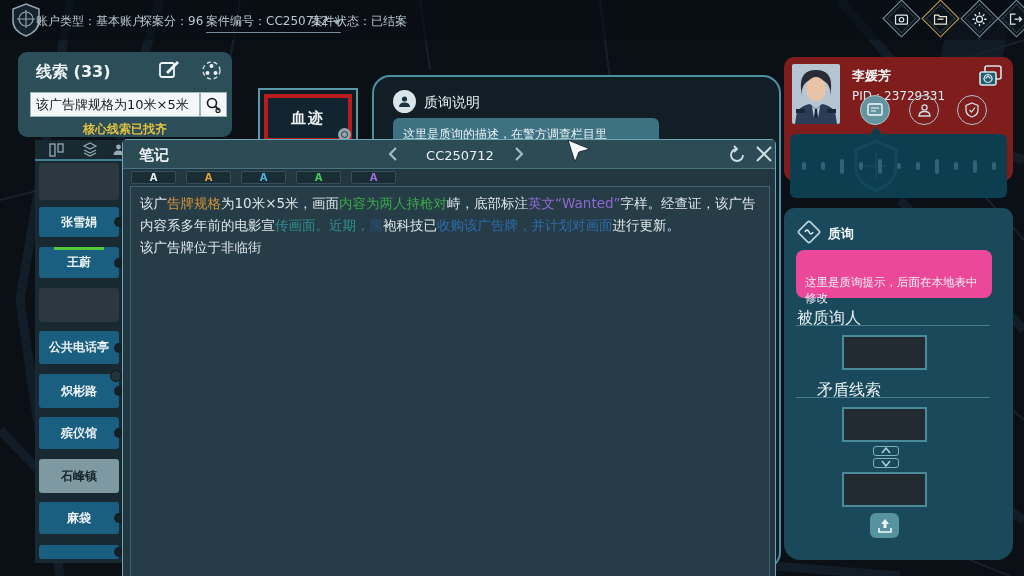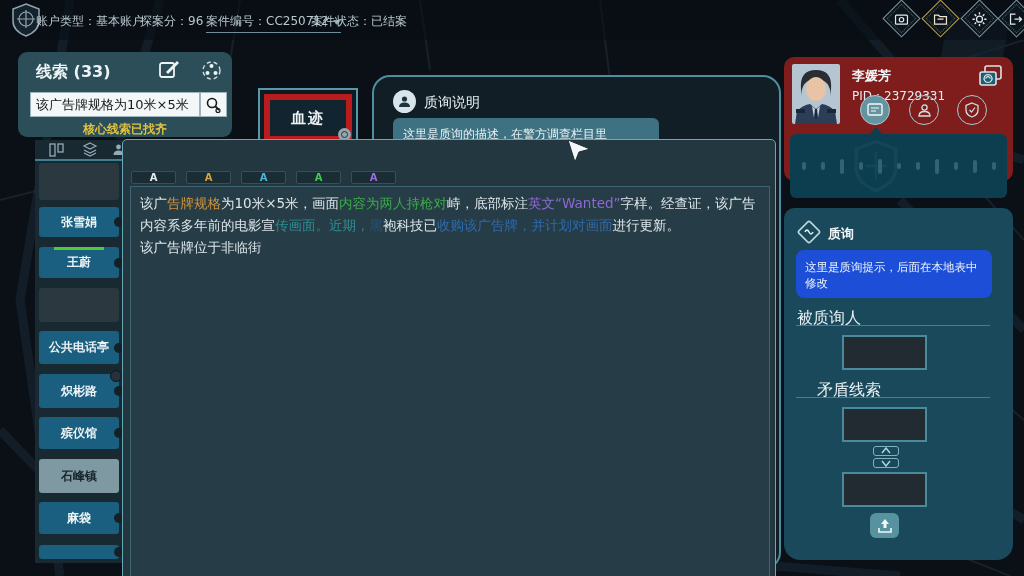--- a/index.html
+++ b/index.html
@@ -31,21 +31,21 @@
   .inq-desc-icon { left:393px; top:90px; width:23px; height:23px; border-radius:50%;
                    background:#d8e6ec; display:flex; align-items:center; justify-content:center; }
   .inq-desc-title { left:424px; top:94px; color:#e8f1f4; font-size:14px; }
   .inq-desc-tip { left:393px; top:118px; width:266px; height:34px; background:#3e7181;
                   border-radius:6px; color:#e9f3f5; font-size:12px; padding:8px 10px;
                   white-space:nowrap; overflow:hidden; }
 
   
   .blood-btn { left:258px; top:88px; width:100px; height:60px; border:2px solid #5a98a8;
                background:#0d1b24; padding:4px; cursor:pointer; }
-  .blood-inner { width:100%; height:100%; border:6px solid #b91c1c; background:#12242f;
+  .blood-inner { width:100%; height:100%; border:4px solid #b91c1c; background:#12242f;
                  display:flex; align-items:center; justify-content:center;
                  color:#eef4f6; font-size:15px; font-weight:bold; letter-spacing:2px; }
   .blood-badge { position:absolute; right:5px; bottom:5px; width:13px; height:13px;
                  border-radius:50%; background:#93a6ae; }
   .blood-badge::after { content:""; position:absolute; left:3px; top:3px; width:5px; height:5px;
                  border:1px solid #23313a; border-radius:50%; }
 
   
   .sidebar-clues { left:18px; top:52px; width:214px; height:85px; background:#2b4e58;
                    border-radius:9px; }
@@ -110,22 +110,22 @@
                  border-bottom:7px solid #0d3e50; }
   .tick-panel { position:absolute; left:6px; top:77px; width:217px; height:64px;
                 background:#0d3e50; border-radius:6px; cursor:pointer; }
   .tick { position:absolute; width:4px; border-radius:2px; background:#2f6375; }
 
   
   .inquiry-panel { left:784px; top:208px; width:229px; height:352px; background:#19495b;
                    border-radius:10px 10px 16px 16px; }
   .inquiry-title { position:absolute; left:44px; top:17px; color:#f0f6f8; font-size:13px; font-weight:bold; }
   .inquiry-tip { position:absolute; left:12px; top:42px; width:196px; height:48px;
-                 background:#1d4ed8; border-radius:8px; color:#f0f6f8; font-size:11.5px;
-                 line-height:16px; padding:9px 9px; }
+                 background:#ec4899; border-radius:8px; color:#f0f6f8; font-size:11.5px;
+                 line-height:16px; padding:24px 9px; }
   .field-label { position:absolute; left:13px; color:#e8f1f4; font-size:16px; }
   .field-rule { position:absolute; left:12px; width:194px; height:1px; background:#4a7d8c; }
   .drop-box { position:absolute; left:58px; width:85px; height:35px; background:#212b31;
               border:2px solid #4a8a9a; cursor:pointer; }
   .mini-btn { position:absolute; left:89px; width:26px; height:10px; border:1px solid #7fb2bf;
               border-radius:3px; display:flex; align-items:center; justify-content:center; cursor:pointer; }
   .submit-btn { position:absolute; left:86px; top:305px; width:29px; height:25px;
                 background:#57929f; border-radius:6px; display:flex; align-items:center;
                 justify-content:center; cursor:pointer; }
 </style>
@@ -387,20 +387,37 @@
 
     <div class="submit-btn">
       <svg width="16" height="16" viewBox="0 0 16 16">
         <path d="M8,1 L12,6 L9.5,6 L9.5,10 L6.5,10 L6.5,6 L4,6 Z" fill="#f2f7f9"></path>
         <path d="M2,10 L2,14 L14,14 L14,10" fill="none" stroke="#f2f7f9" stroke-width="1.6"></path>
       </svg>
     </div>
   </div>
 
   <div class="abs notes-modal">
+    <div class="modal-header">
+      <span class="modal-title">笔记</span>
+      <svg class="nav-chevron" style="left:264px;" width="12" height="16" viewBox="0 0 12 16">
+        <path d="M9,2 L3,8 L9,14" fill="none" stroke="#9fbcc6" stroke-width="2.2"></path>
+      </svg>
+      <span class="nav-case">CC250712</span>
+      <svg class="nav-chevron" style="left:390px;" width="12" height="16" viewBox="0 0 12 16">
+        <path d="M3,2 L9,8 L3,14" fill="none" stroke="#9fbcc6" stroke-width="2.2"></path>
+      </svg>
+      <svg class="hdr-icon" style="left:603px;" width="22" height="22" viewBox="0 0 22 22">
+        <path d="M17,11 A6,6 0 1 1 11,5" fill="none" stroke="#cfdde3" stroke-width="1.8"></path>
+        <path d="M8,2 L11,5 L8,8" fill="none" stroke="#cfdde3" stroke-width="1.8"></path>
+      </svg>
+      <svg class="hdr-icon" style="left:631px;" width="20" height="20" viewBox="0 0 20 20">
+        <path d="M3,3 L17,17 M17,3 L3,17" stroke="#cfdde3" stroke-width="2"></path>
+      </svg>
+    </div>
     <div class="tabs-row">
       <div class="color-tab" style="left: 8px; color: rgb(230, 237, 240);"><span>A</span></div>
       <div class="color-tab" style="left: 63px; color: rgb(220, 162, 63);"><span>A</span></div>
       <div class="color-tab" style="left: 118px; color: rgb(79, 179, 217);"><span>A</span></div>
       <div class="color-tab" style="left: 173px; color: rgb(65, 204, 85);"><span>A</span></div>
       <div class="color-tab" style="left: 228px; color: rgb(154, 111, 221);"><span>A</span></div>
     </div>
     <div class="text-area">
         <div><span style="color: rgb(221, 230, 234);">该广</span><span style="color: rgb(210, 148, 58);">告牌规格</span><span style="color: rgb(221, 230, 234);">为10米×5米，画面</span><span style="color: rgb(60, 171, 74);">内容为两人持枪对</span><span style="color: rgb(221, 230, 234);">峙，底部标注</span><span style="color: rgb(143, 104, 212);">英文“Wanted”</span><span style="color: rgb(221, 230, 234);">字样。经查证，该广告内容系多年前的电影宣</span><span style="color: rgb(47, 142, 147);">传画面。近期，</span><span style="color: rgb(35, 86, 126);">黑</span><span style="color: rgb(221, 230, 234);">袍科技已</span><span style="color: rgb(46, 107, 174);">收购该广告牌，并计划对画面</span><span style="color: rgb(221, 230, 234);">进行更新。</span></div>
         <div><span style="color: rgb(221, 230, 234);">该广告牌位于非临街</span></div>

